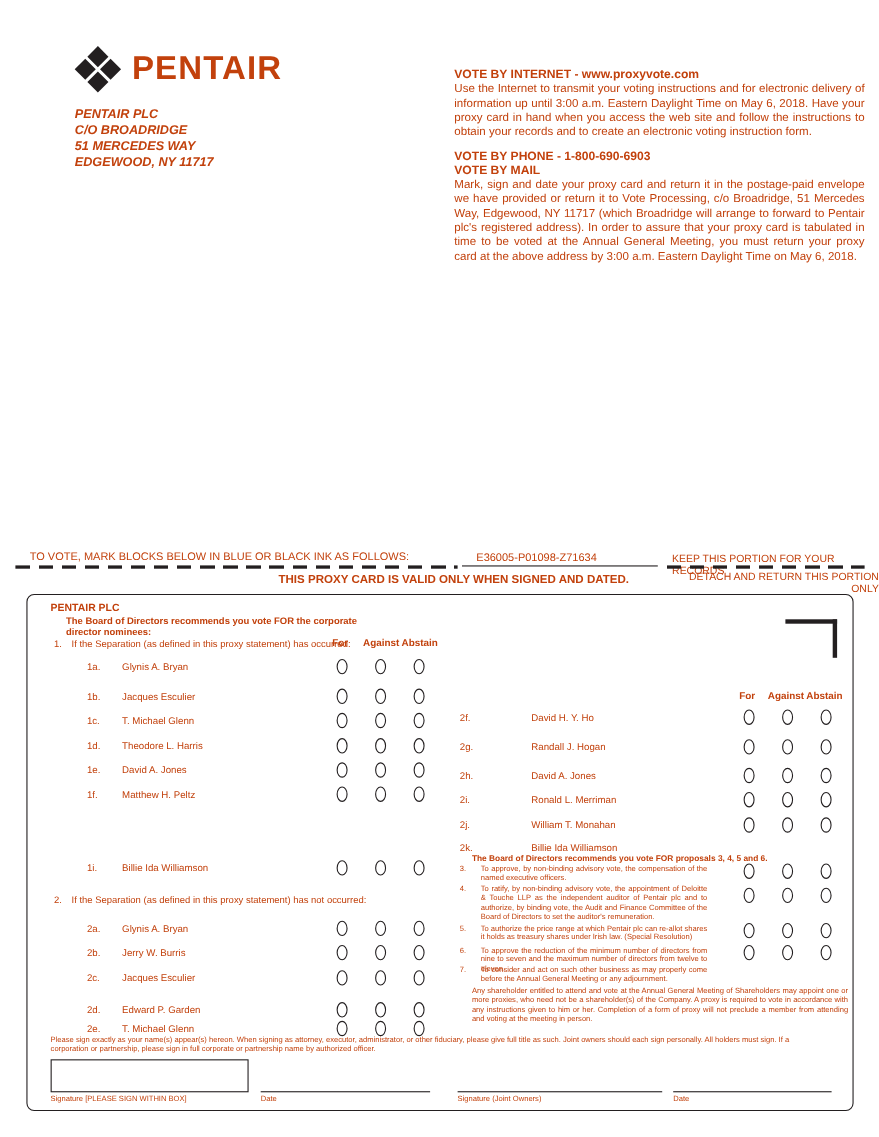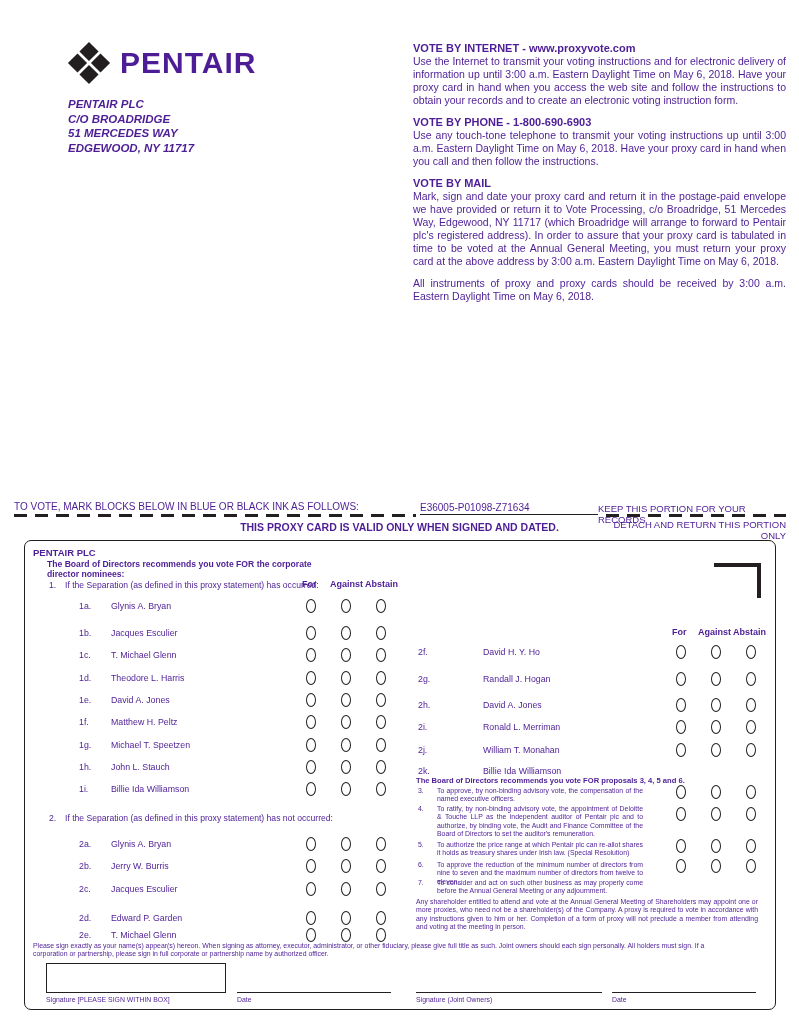--- a/index.html
+++ b/index.html
@@ -1,23 +1,23 @@
 <!DOCTYPE html>
 <html><head>
 <meta charset="utf-8">
 <style>
   * { margin:0; padding:0; box-sizing:border-box; }
   html,body { background:#fff; }
-  .page { position:relative; width:799px; height:1034px; background:#fff; color:#4c1d95;
+  .page { position:relative; width:799px; height:1034px; background:#fff; color:#c2410c;
           font-family:"Liberation Sans", sans-serif; overflow:hidden; }
-  .abs { position:absolute; }
+  .abs { position:absolute;margin-left:13px; }
   .b { font-weight:bold; }
 
   
-  .vote-col { position:absolute; left:413px; top:42px; width:373px; }
+  .vote-col { position:absolute; left:413px; top:62px; width:373px; }
   .sec-title { font-size:11px; font-weight:bold; margin-bottom:1px; }
   .sec-body  { font-size:10.5px; line-height:13px; text-align:justify; margin-bottom:9px; }
 
   
   .logo-wrap { position:absolute; left:66px; top:40px; display:flex; align-items:center; }
   .logo-text { font-size:30px; font-weight:bold; letter-spacing:1px; margin-left:8px; }
   .addr { position:absolute; left:68px; top:97px; font-size:11.5px; line-height:14.5px;
           font-weight:bold; font-style:italic; }
 
   
@@ -79,24 +79,22 @@
     <div>PENTAIR PLC</div>
     <div>C/O BROADRIDGE</div>
     <div>51 MERCEDES WAY</div>
     <div>EDGEWOOD, NY 11717</div>
   </div>
 
   <div class="vote-col">
     <div class="sec-title">VOTE BY INTERNET - www.proxyvote.com</div>
     <div class="sec-body">Use the Internet to transmit your voting instructions and for electronic delivery of information up until 3:00 a.m. Eastern Daylight Time on May 6, 2018. Have your proxy card in hand when you access the web site and follow the instructions to obtain your records and to create an electronic voting instruction form.</div>
     <div class="sec-title">VOTE BY PHONE - 1-800-690-6903</div>
-    <div class="sec-body">Use any touch-tone telephone to transmit your voting instructions up until 3:00 a.m. Eastern Daylight Time on May 6, 2018. Have your proxy card in hand when you call and then follow the instructions.</div>
     <div class="sec-title">VOTE BY MAIL</div>
     <div class="sec-body">Mark, sign and date your proxy card and return it in the postage-paid envelope we have provided or return it to Vote Processing, c/o Broadridge, 51 Mercedes Way, Edgewood, NY 11717 (which Broadridge will arrange to forward to Pentair plc's registered address). In order to assure that your proxy card is tabulated in time to be voted at the Annual General Meeting, you must return your proxy card at the above address by 3:00 a.m. Eastern Daylight Time on May 6, 2018.</div>
-    <div class="sec-body">All instruments of proxy and proxy cards should be received by 3:00 a.m. Eastern Daylight Time on May 6, 2018.</div>
   </div>
 
   <div class="abs" style="left:14px; top:501px; font-size:10px;">TO VOTE, MARK BLOCKS BELOW IN BLUE OR BLACK INK AS FOLLOWS:</div>
   <div class="abs" style="left:420px; top:502px; width:178px; text-align:left; font-size:10px;">E36005-P01098-Z71634</div>
   <div class="abs small-cap" style="left:598px; top:503px; width:188px; ">KEEP THIS PORTION FOR YOUR RECORDS</div>
 
   <div class="dash" style="left:14px; top:514px; width:402px;"></div>
   <div class="solidline" style="left:420px; top:514px; width:178px;"></div>
   <div class="dash" style="left:606px; top:514px; width:180px;"></div>
 
@@ -155,34 +153,20 @@
         <span class="oval c2"></span>
         <span class="oval c3"></span>
     </div>
     <div class="vrow rowL" style="top:176px">
       <span class="rid">1f.</span>
         <span class="rname">Matthew H. Peltz</span>
       <span class="oval c1"></span>
         <span class="oval c2"></span>
         <span class="oval c3"></span>
     </div>
-    <div class="vrow rowL" style="top:199px">
-      <span class="rid">1g.</span>
-        <span class="rname">Michael T. Speetzen</span>
-      <span class="oval c1"></span>
-        <span class="oval c2"></span>
-        <span class="oval c3"></span>
-    </div>
-    <div class="vrow rowL" style="top:221px">
-      <span class="rid">1h.</span>
-        <span class="rname">John L. Stauch</span>
-      <span class="oval c1"></span>
-        <span class="oval c2"></span>
-        <span class="oval c3"></span>
-    </div>
     <div class="vrow rowL" style="top:243px">
       <span class="rid">1i.</span>
         <span class="rname">Billie Ida Williamson</span>
       <span class="oval c1"></span>
         <span class="oval c2"></span>
         <span class="oval c3"></span>
     </div>
 
     <div class="item-line" style="left:24px; top:272px;">2.</div>
     <div class="item-line" style="left:40px; top:272px;">If the Separation (as defined in this proxy statement) has not occurred:</div>

